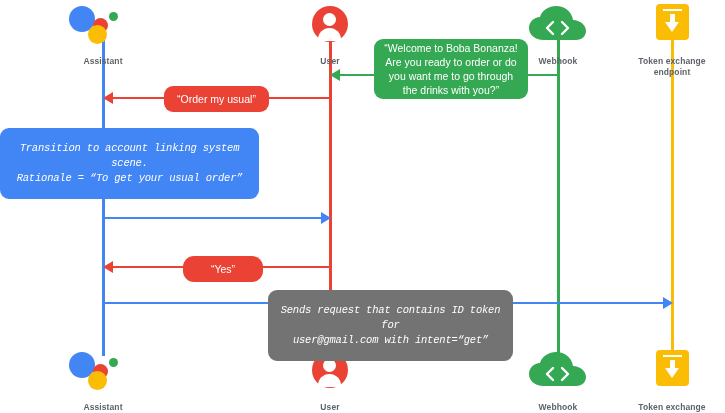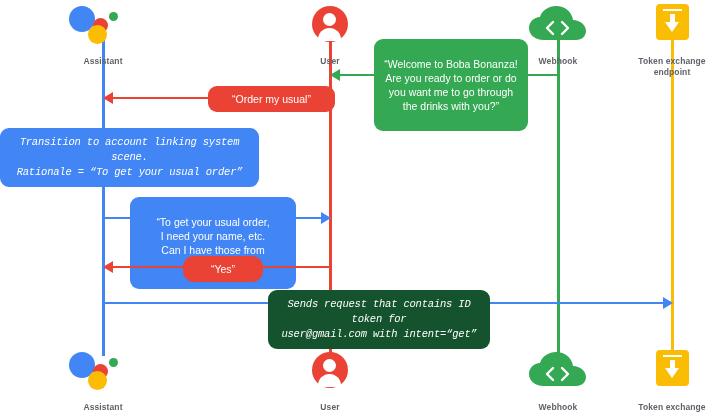--- a/index.html
+++ b/index.html
@@ -133,28 +133,28 @@
     position: absolute;
     border-radius: 9px;
     color: #ffffff;
     text-align: center;
     box-sizing: border-box;
     white-space: pre-line;
   }
   .bubble.speech {
     font-size: 10.5px;
     line-height: 14px;
-    padding: 18px 10px;
+    padding: 2px 10px;
   }
   .bubble.note {
     font-family: "Liberation Mono", monospace;
     font-style: italic;
     font-size: 10.5px;
     line-height: 15px;
-    padding: 7px 10px;
+    padding: 13px 10px;
     letter-spacing: -0.2px;
   }
   .bubble.short {
     font-size: 10.5px;
     line-height: 14px;
     padding: 6px 10px;
   }
 </style>
 </head>
 <body>
@@ -254,33 +254,30 @@
 
   <div class="arrow-line" style="left:337px; top:74px; width:222px; background:#34A853;"></div>
   <div class="arrow-head left" style="left:330px; top:68.5px; border-right:10px solid #34A853;"></div>
   <div class="bubble speech" style="left:374px; top:39px; width:154px; background:#34A853;">“Welcome to Boba Bonanza!
 Are you ready to order or do
 you want me to go through
 the drinks with you?”</div>
 
   <div class="arrow-line" style="left:110px; top:97px; width:221px; background:#EA4335;"></div>
   <div class="arrow-head left" style="left:103px; top:91.5px; border-right:10px solid #EA4335;"></div>
-  <div class="bubble short" style="left:164px; top:86px; width:127px; background:#EA4335;margin-left:44px;">“Order my usual”</div>
+  <div class="bubble short" style="left:164px; top:86px; width:105px; background:#EA4335;">“Order my usual”</div>
 
   <div class="bubble note" style="left:0px; top:128px; width:259px; background:#4285F4;">Transition to account linking system scene.
 Rationale = “To get your usual order”</div>
 
   <div class="arrow-line" style="left:103px; top:217px; width:218px; background:#4285F4;"></div>
   <div class="arrow-head right" style="left:321px; top:211.5px; border-left:10px solid #4285F4;"></div>
-  <div class="bubble speech" style="left:130px; top:197px; width:166px; background:#4285F4;">“To get your usual order,
-I need your name, etc.
-Can I have those from Google?”</div>
 
   <div class="arrow-line" style="left:110px; top:266px; width:221px; background:#EA4335;"></div>
   <div class="arrow-head left" style="left:103px; top:260.5px; border-right:10px solid #EA4335;"></div>
   <div class="bubble short" style="left:183px; top:256px; width:80px; background:#EA4335;border-radius:11px;">“Yes”</div>
 
   <div class="arrow-line" style="left:103px; top:302px; width:560px; background:#4285F4;"></div>
   <div class="arrow-head right" style="left:663px; top:296.5px; border-left:10px solid #4285F4;"></div>
-  <div class="bubble note" style="left:268px; top:290px; width:222px; background:#14532d;">Sends request that contains ID token for
+  <div class="bubble note" style="left:268px; top:290px; width:245px; background:#737373;">Sends request that contains ID token for
 user@gmail.com with intent=“get”</div>
 
 </div>
 
 </body></html>

